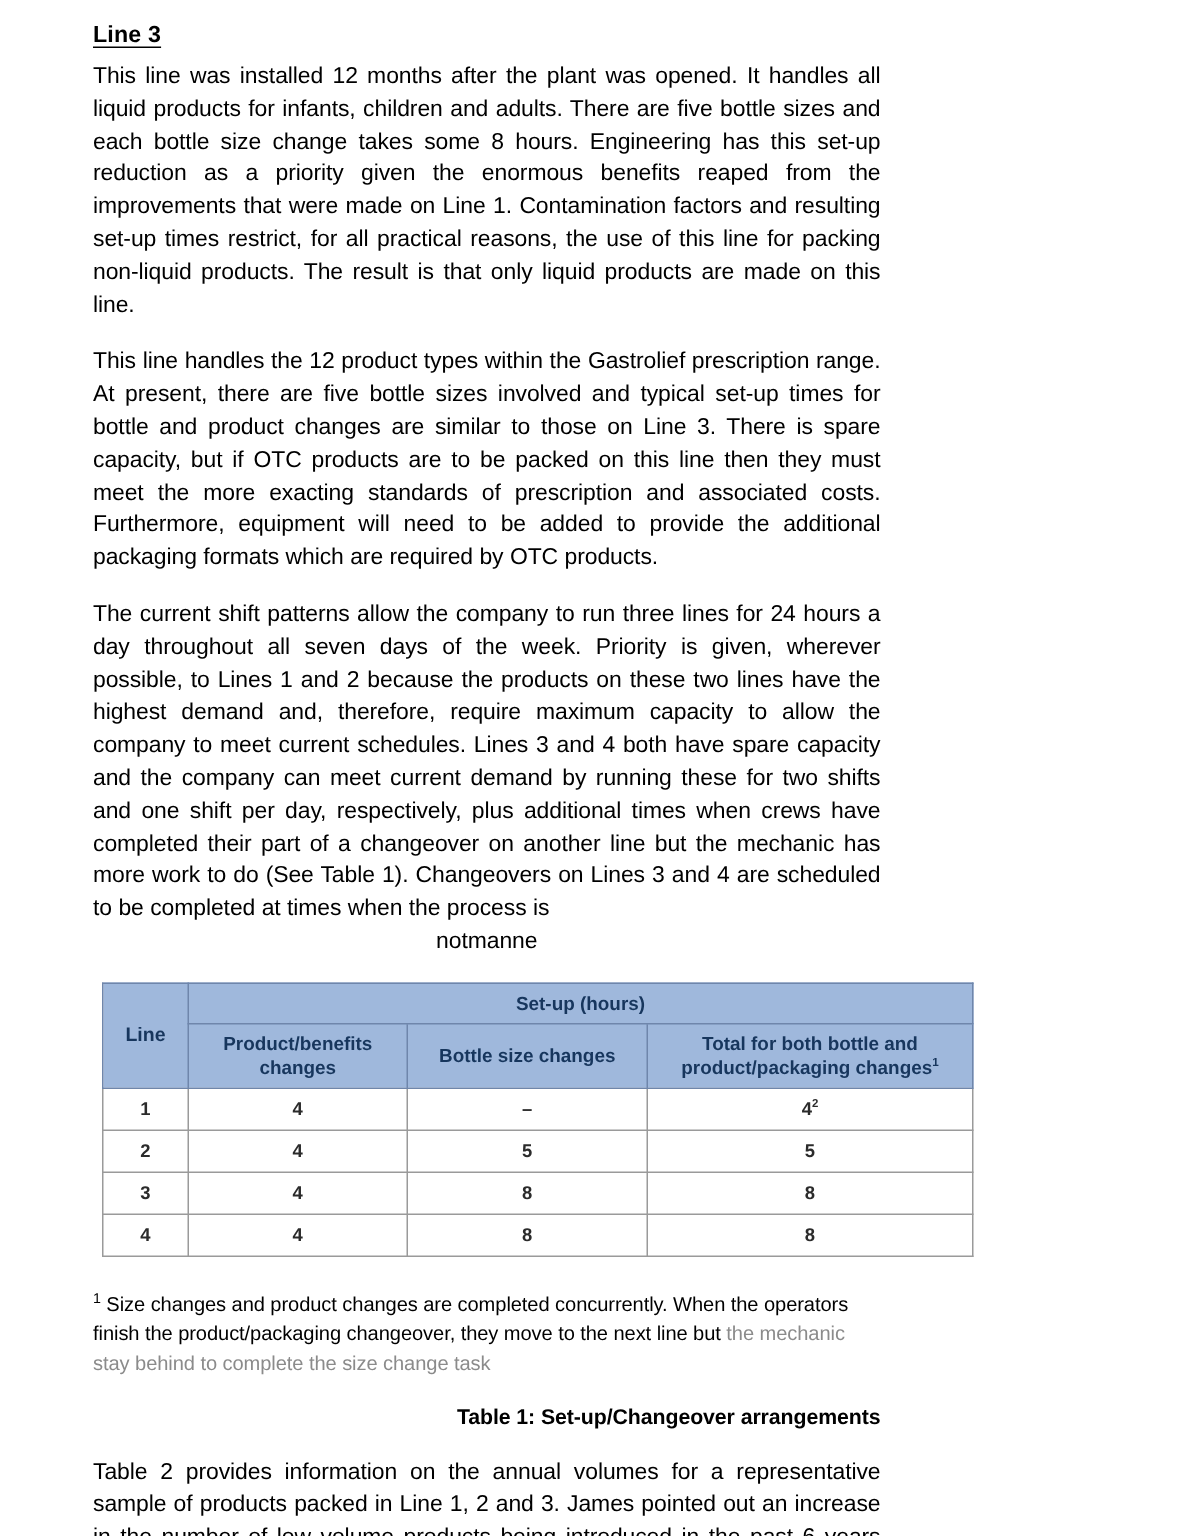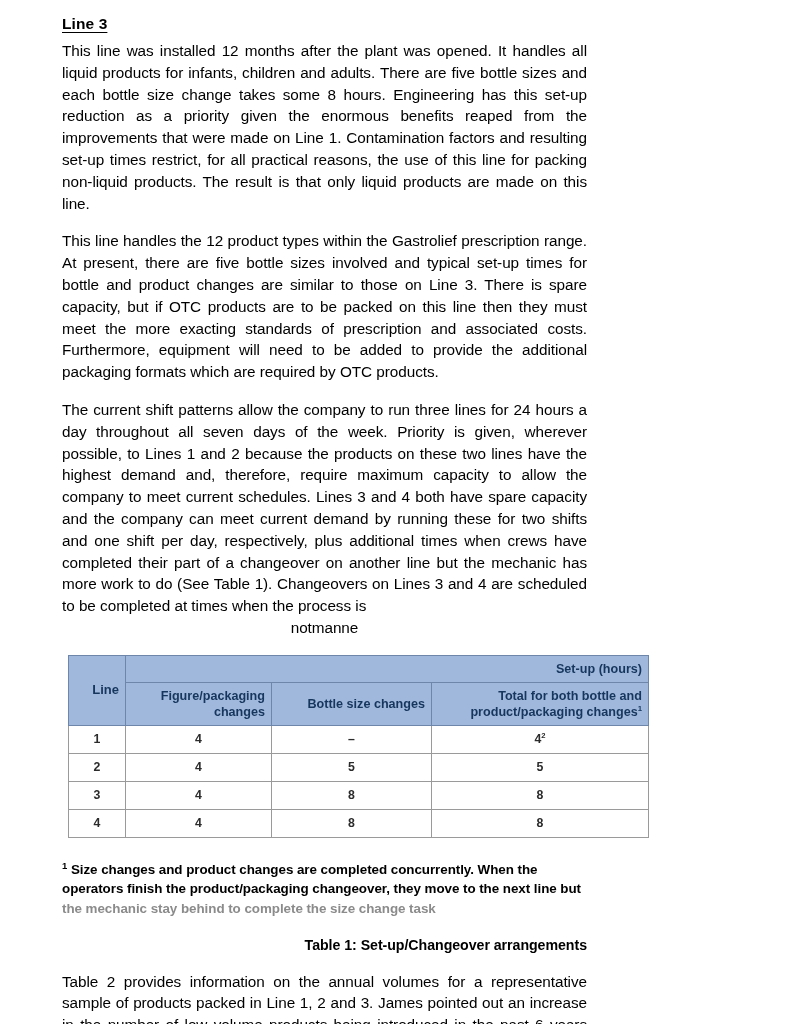--- a/index.html
+++ b/index.html
@@ -67,21 +67,21 @@
     border: 1px solid #8a8a8a;
     padding: 0;
     vertical-align: middle;
   }
   table.setup thead th {
     background: #9fb8dc;
     color: #17365d;
     font-size: 12.6px;
     line-height: 16px;
     font-weight: bold;
-    text-align: right;
+    text-align: center;
     padding: 5px 6px;
     border-color: #6f86ab;
   }
   table.setup thead th.line-head {
     font-size: 13px;
   }
   table.setup tbody td {
     font-size: 12.3px;
     color: #2b2b2b;
     text-align: center;
@@ -99,21 +99,20 @@
   
   .footnotes {
     margin-top: 22px;
   }
   .footnote {
     font-size: 13.4px;
     line-height: 19.6px;
     margin: 0 0 14px 0;
     letter-spacing: -0.05px;
     max-width: 670px;
-    font-weight: bold;
   }
   .footnote .fn-mark {
     font-size: 9.5px;
     vertical-align: super;
     line-height: 0;
   }
   .fn-dim {
     color: #8b8b8b;
   }
 
@@ -153,21 +152,21 @@
         <col style="width:146px">
         <col style="width:160px">
         <col style="width:217px">
       </colgroup>
       <thead>
         <tr>
           <th rowspan="2" class="line-head">Line</th>
           <th colspan="3">Set-up (hours)</th>
         </tr>
         <tr>
-          <th>Figure/packaging changes</th>
+          <th>Product/benefits changes</th>
           <th>Bottle size changes</th>
           <th><span>Total for both bottle and product/packaging changes</span><sup>1</sup></th>
         </tr>
       </thead>
       <tbody>
         <tr>
           <td>1</td>
           <td>4</td>
           <td>–</td>
           <td><span>4</span><sup>2</sup></td>

